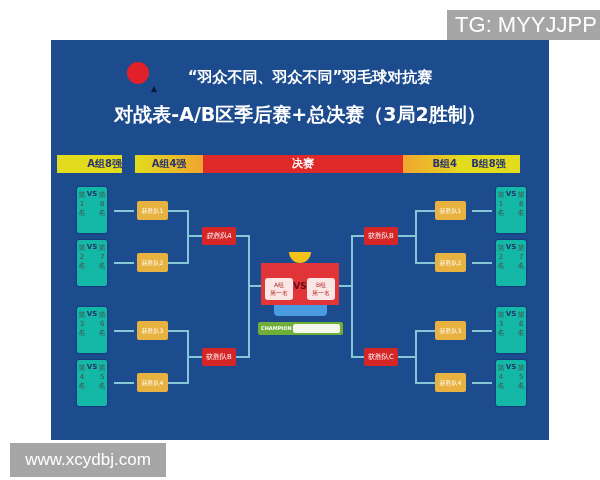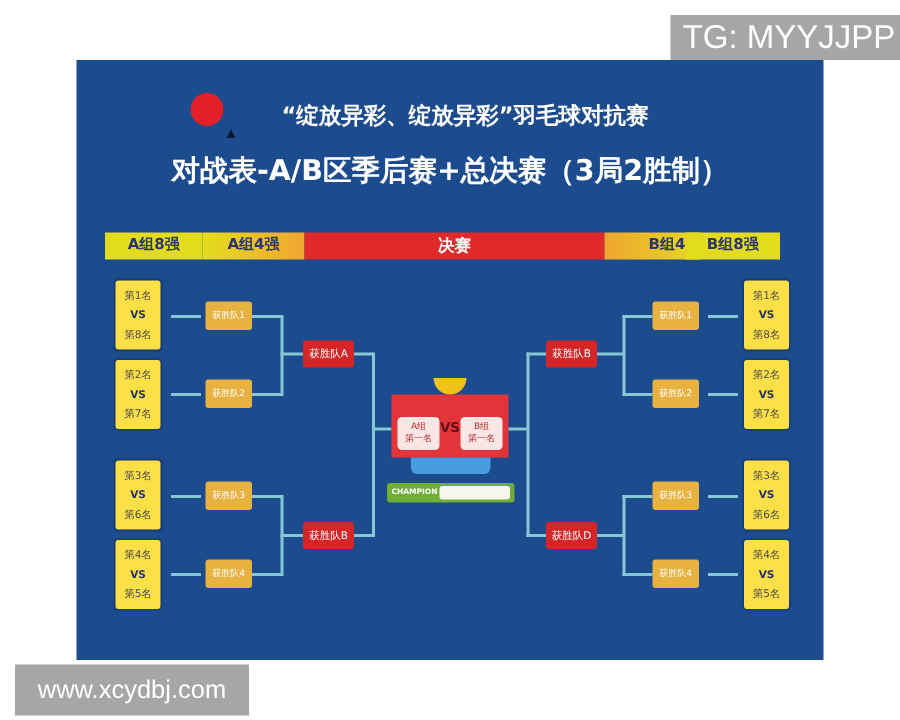--- a/index.html
+++ b/index.html
@@ -16,22 +16,22 @@
                border-right:3px solid transparent; border-bottom:6px solid #0a1a3a; }
   .title1 { left:160px; top:66px; width:300px; text-align:center; color:#fff; font-weight:bold; font-size:15px; line-height:22px; }
   .title2 { left:60px; top:100px; width:480px; text-align:center; color:#fff; font-weight:bold; font-size:19px; line-height:28px; }
 
   .hbar { top:155px; height:18px; font-size:10px; font-weight:bold; line-height:18px; text-align:center; }
   .seg-y { background:#e3dc1e; color:#2a3570; }
   .seg-ylo { background:linear-gradient(90deg,#e3dc1e,#f0a530); color:#2a3570; }
   .seg-oly { background:linear-gradient(90deg,#f0a530,#e3dc1e); color:#2a3570;text-align:right; }
   .seg-r { background:#e02a2a; color:#fff; font-size:11px; }
 
-  .seed { width:30px; height:46px; background:#fde047; border-radius:2px; box-shadow:0 0 2px #0b2350;
-          color:#4a4a4a; font-size:7px; text-align:center; display:flex; flex-direction:column; justify-content:space-around; padding:3px 0; box-sizing:border-box; }
+  .seed { width:30px; height:46px; background:#14b8a6; border-radius:2px; box-shadow:0 0 2px #0b2350;
+          color:#4a4a4a; font-size:7px; text-align:center; display:flex; justify-content:space-around; padding:3px 0; box-sizing:border-box; }
   .seed .vs { font-weight:bold; color:#243266; font-size:7px; }
   .w1 { width:31px; height:19px; background:#e7b240; color:#fff; font-size:6px; line-height:19px; text-align:center; border-radius:2px; }
   .w2 { width:34px; height:18px; background:#d52527; color:#fff; font-size:7px; line-height:18px; text-align:center; border-radius:2px; }
   .ln { background:#86c7d6; }
 
   .trophy-cup { left:289px; top:252px; width:22px; height:11px; background:#f0c21a; border-radius:0 0 11px 11px; }
   .trophy-stem { left:298px; top:263px; width:4px; height:5px; background:#f0c21a; }
   .trophy-base { left:293px; top:268px; width:14px; height:4px; background:#f0c21a; }
   .final-block { left:261px; top:263px; width:78px; height:42px; background:#e2353a; }
   .final-base { left:274px; top:305px; width:53px; height:11px; background:#4b9be0; border-radius:0 0 4px 4px; }
@@ -44,24 +44,24 @@
 </style>
 </head>
 <body>
 
 <div class="abs panel"></div>
 <div class="abs wm-top">TG: MYYJJPP</div>
 <div class="abs wm-bot">www.xcydbj.com</div>
 
 <div class="abs logo"></div>
 <div class="abs logo-tail"></div>
-<div class="abs title1">“绽放异彩、绽放异彩”羽毛球对抗赛</div>
+<div class="abs title1">“羽众不同、羽众不同”羽毛球对抗赛</div>
 <div class="abs title2">对战表-A/B区季后赛+总决赛（3局2胜制）</div>
 
-<div class="abs hbar seg-y" style="left:70px;width:65px;">A组8强</div>
+<div class="abs hbar seg-y" style="left:57px;width:65px;text-align:right;">A组8强</div>
 <div class="abs hbar seg-ylo" style="left:135px;width:68px;">A组4强</div>
 <div class="abs hbar seg-r" style="left:203px;width:200px;">决赛</div>
 <div class="abs hbar seg-oly" style="left:403px;width:64px;">B组4强</div>
 <div class="abs hbar seg-y" style="left:457px;width:63px;">B组8强</div>
 
 <div class="abs seed" style="left:77px;top:187px;">
   <span>第1名</span>
   <span class="vs">VS</span>
   <span>第8名</span>
 </div>
@@ -93,21 +93,21 @@
 
 <div class="abs ln" style="left:168px;top:210px;width:20px;height:2px;"></div>
 <div class="abs ln" style="left:168px;top:262px;width:20px;height:2px;"></div>
 <div class="abs ln" style="left:187px;top:210px;width:2px;height:54px;"></div>
 <div class="abs ln" style="left:187px;top:235px;width:15px;height:2px;"></div>
 <div class="abs ln" style="left:168px;top:330px;width:20px;height:2px;"></div>
 <div class="abs ln" style="left:168px;top:382px;width:20px;height:2px;"></div>
 <div class="abs ln" style="left:187px;top:330px;width:2px;height:54px;"></div>
 <div class="abs ln" style="left:187px;top:356px;width:15px;height:2px;"></div>
 
-<div class="abs w2" style="left:202px;top:227px;">获胜队A</div>
+<div class="abs w2" style="left:202px;top:227px;font-style:italic;">获胜队A</div>
 <div class="abs w2" style="left:202px;top:348px;">获胜队B</div>
 
 <div class="abs ln" style="left:236px;top:235px;width:13px;height:2px;"></div>
 <div class="abs ln" style="left:236px;top:356px;width:13px;height:2px;"></div>
 <div class="abs ln" style="left:248px;top:235px;width:2px;height:123px;"></div>
 <div class="abs ln" style="left:248px;top:285px;width:13px;height:2px;"></div>
 
 <div class="abs trophy-cup"></div>
 <div class="abs trophy-stem"></div>
 <div class="abs trophy-base"></div>
@@ -125,21 +125,21 @@
 <div class="abs champ"></div>
 <div class="abs champ-lbl">CHAMPION</div>
 <div class="abs champ-field"></div>
 
 <div class="abs ln" style="left:339px;top:285px;width:13px;height:2px;"></div>
 <div class="abs ln" style="left:351px;top:235px;width:2px;height:123px;"></div>
 <div class="abs ln" style="left:351px;top:235px;width:13px;height:2px;"></div>
 <div class="abs ln" style="left:351px;top:356px;width:13px;height:2px;"></div>
 
 <div class="abs w2" style="left:364px;top:227px;">获胜队B</div>
-<div class="abs w2" style="left:364px;top:348px;">获胜队D</div>
+<div class="abs w2" style="left:364px;top:348px;">获胜队C</div>
 
 <div class="abs ln" style="left:398px;top:235px;width:18px;height:2px;"></div>
 <div class="abs ln" style="left:415px;top:210px;width:2px;height:54px;"></div>
 <div class="abs ln" style="left:415px;top:210px;width:20px;height:2px;"></div>
 <div class="abs ln" style="left:415px;top:262px;width:20px;height:2px;"></div>
 <div class="abs ln" style="left:398px;top:356px;width:18px;height:2px;"></div>
 <div class="abs ln" style="left:415px;top:330px;width:2px;height:54px;"></div>
 <div class="abs ln" style="left:415px;top:330px;width:20px;height:2px;"></div>
 <div class="abs ln" style="left:415px;top:382px;width:20px;height:2px;"></div>
 

